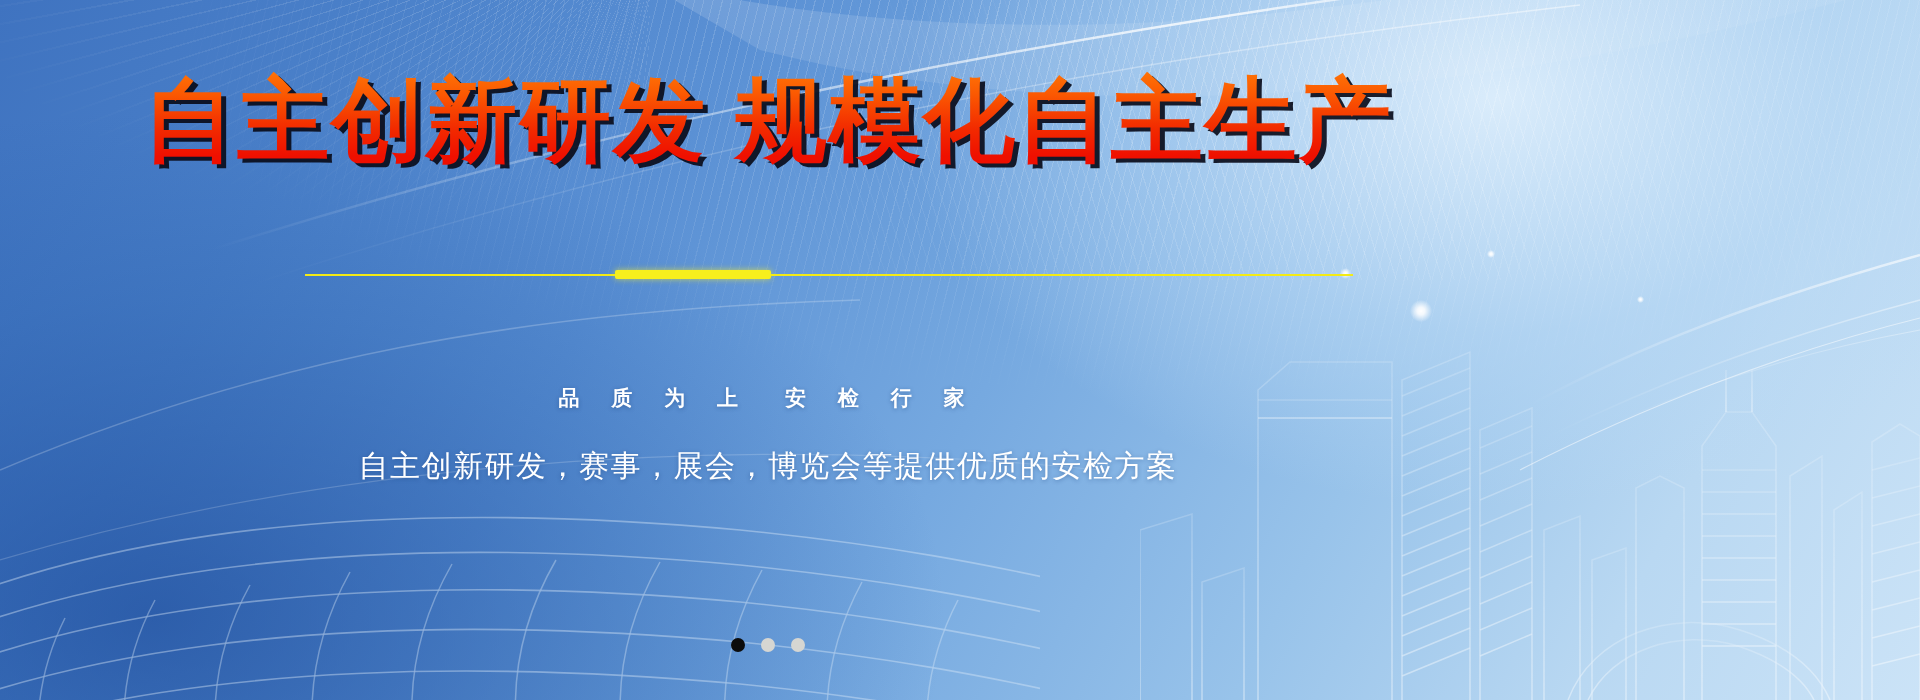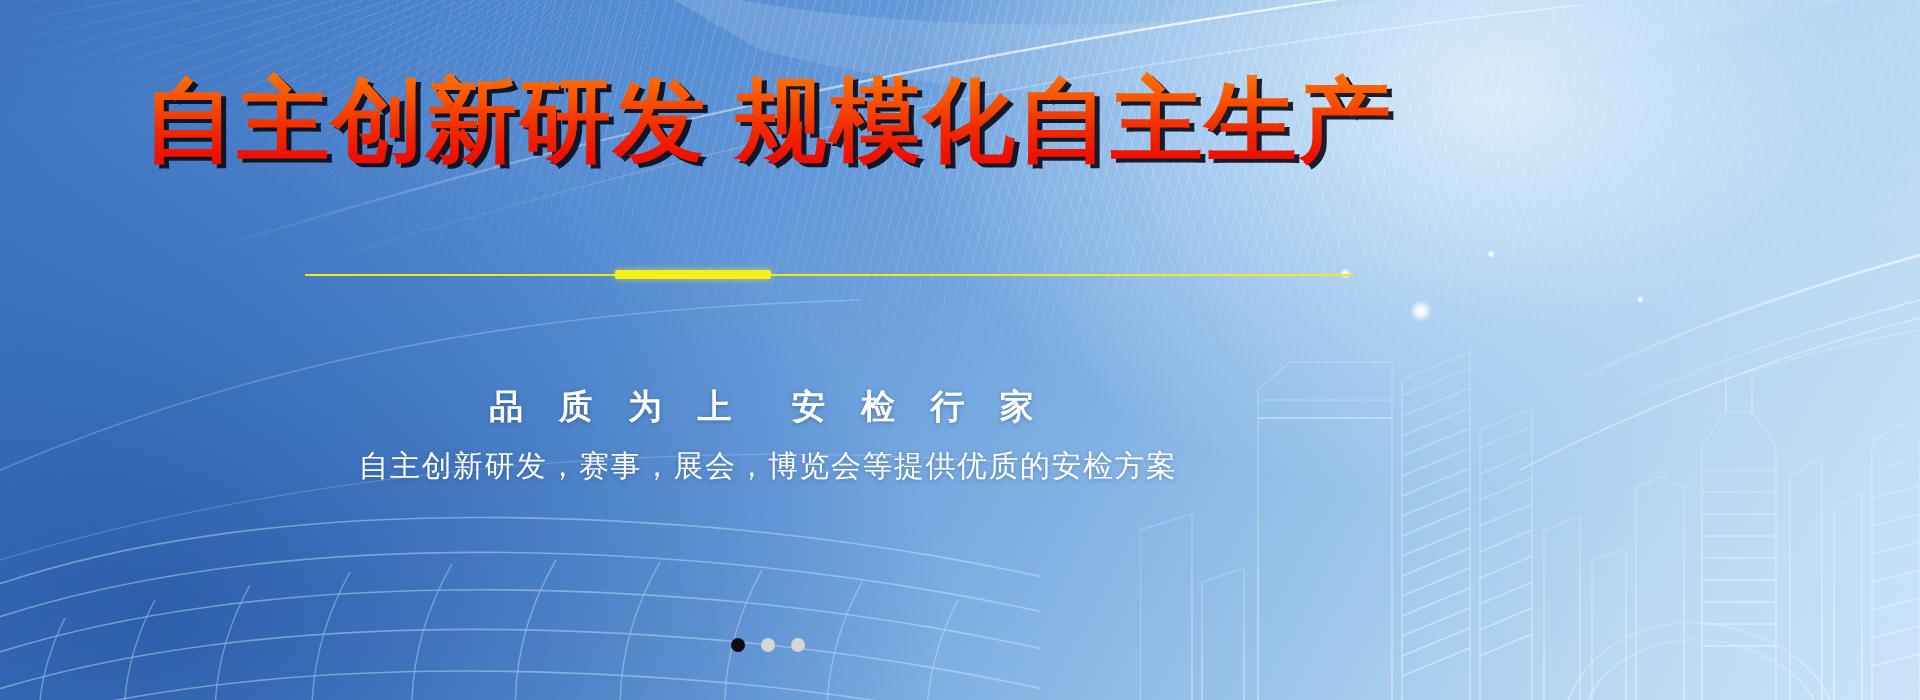--- a/index.html
+++ b/index.html
@@ -90,21 +90,21 @@
   }
   .divider .thick{
     position:absolute; top:2px; left:615px; width:156px; height:9px;
     background:#f7ef1d; border-radius:2px;
     box-shadow:0 0 6px rgba(247,239,29,.65);
   }
 
   .slogan{
     position:absolute; top:384px; left:0; width:1536px;
     text-align:center;
-    font-size:34px;
+    font-size:21px;
     font-weight:bold;
     letter-spacing:13px;
     color:#ffffff;
     text-shadow:0 1px 4px rgba(22,60,120,.45);
     white-space:nowrap;
   }
 
   .desc{
     position:absolute; top:446px; left:0; width:1536px;
     text-align:center;

